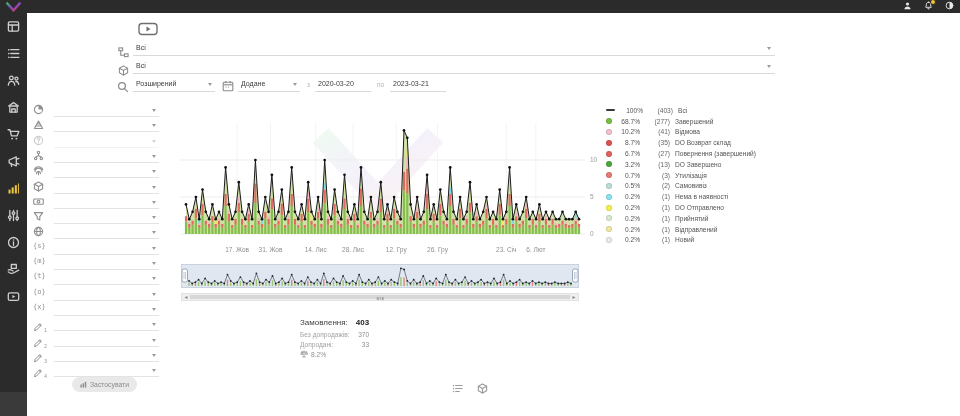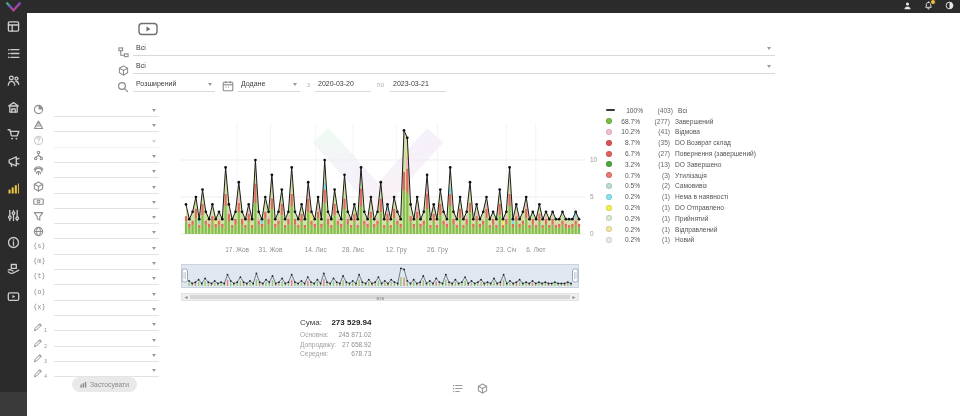--- a/index.html
+++ b/index.html
@@ -1278,34 +1278,39 @@
         <span class="sw" style="background:#ececec"></span>
         <span class="lpct">0.2%</span>
         <span class="lcnt">(1)</span>
         <span class="llab">Новий</span>
       </li>
     </ul>
 
   <div id="stats" class="abs">
       <div class="stat-col">
         <div class="stat-head">
-          <span>Сума:</span>
-          <b>273 529.94</b>
+          <span>Замовлення:</span>
+          <b>403</b>
         </div>
         <div class="srow">
-          <span>Основна:</span>
-          <span>245 871.02</span>
+          <span>Без допродажів:</span>
+          <span>370</span>
         </div>
         <div class="srow">
-          <span>Допродажу:</span>
-          <span>27 658.92</span>
-        </div>
-        <div class="srow">
-          <span>Середня:</span>
-          <span>678.73</span>
+          <span>Допродані:</span>
+          <span>33</span>
+        </div>
+        <div class="rate">
+          <span class="ic">
+            <svg width="8" height="8" viewBox="0 0 12 12" fill="none" stroke="currentColor" stroke-width="1.2" stroke-linecap="round" stroke-linejoin="round">
+              <path d="M6,1.6 V9.6 M2.6,3 H9.4 M4,10.4 H8"></path>
+              <path d="M2.6,3 L1.2,6.4 H4 Z M9.4,3 L8,6.4 H10.8 Z"></path>
+            </svg>
+          </span>
+          <span>8.2%</span>
         </div>
       </div>
     </div>
 
   <div id="footer-icons" class="abs">
       <span class="ic">
         <svg width="11" height="11" viewBox="0 0 12 12" fill="none" stroke="currentColor" stroke-width="1.2" stroke-linecap="round" stroke-linejoin="round">
           <path d="M4,2.8 H11 M4,6 H11 M4,9.2 H8"></path>
           <rect x="1" y="2.2" width="1.4" height="1.4" fill="currentColor" stroke="none"></rect>
           <rect x="1" y="5.4" width="1.4" height="1.4" fill="currentColor" stroke="none"></rect>

